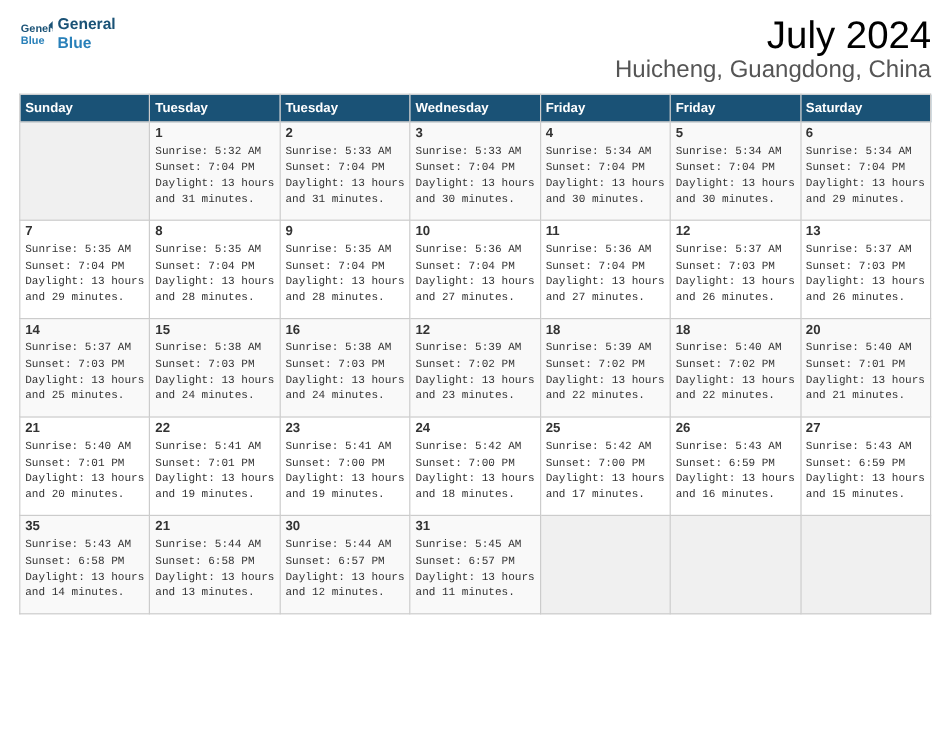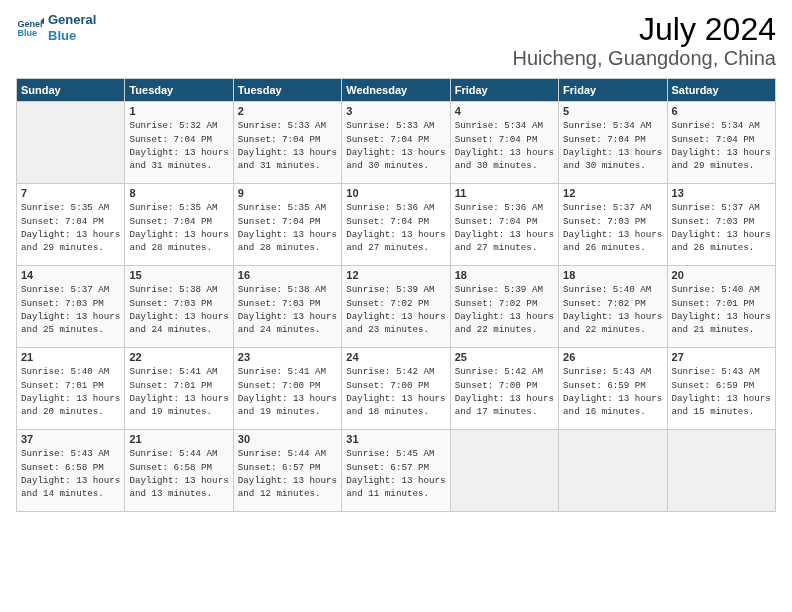--- a/index.html
+++ b/index.html
@@ -317,21 +317,21 @@
           <td>
             <span class="day-num">27</span>
             <div class="day-info" style="white-space: pre-line;">Sunrise: 5:43 AM
 Sunset: 6:59 PM
 Daylight: 13 hours
 and 15 minutes.</div>
           </td>
         </tr>
         <tr>
           <td>
-            <span class="day-num">37</span>
+            <span class="day-num">35</span>
             <div class="day-info" style="white-space: pre-line;">Sunrise: 5:43 AM
 Sunset: 6:58 PM
 Daylight: 13 hours
 and 14 minutes.</div>
           </td>
           <td>
             <span class="day-num">21</span>
             <div class="day-info" style="white-space: pre-line;">Sunrise: 5:44 AM
 Sunset: 6:58 PM
 Daylight: 13 hours

